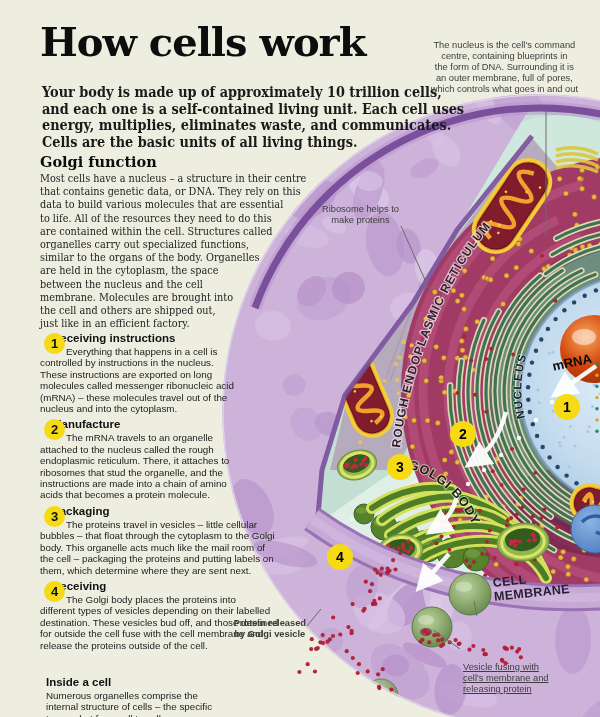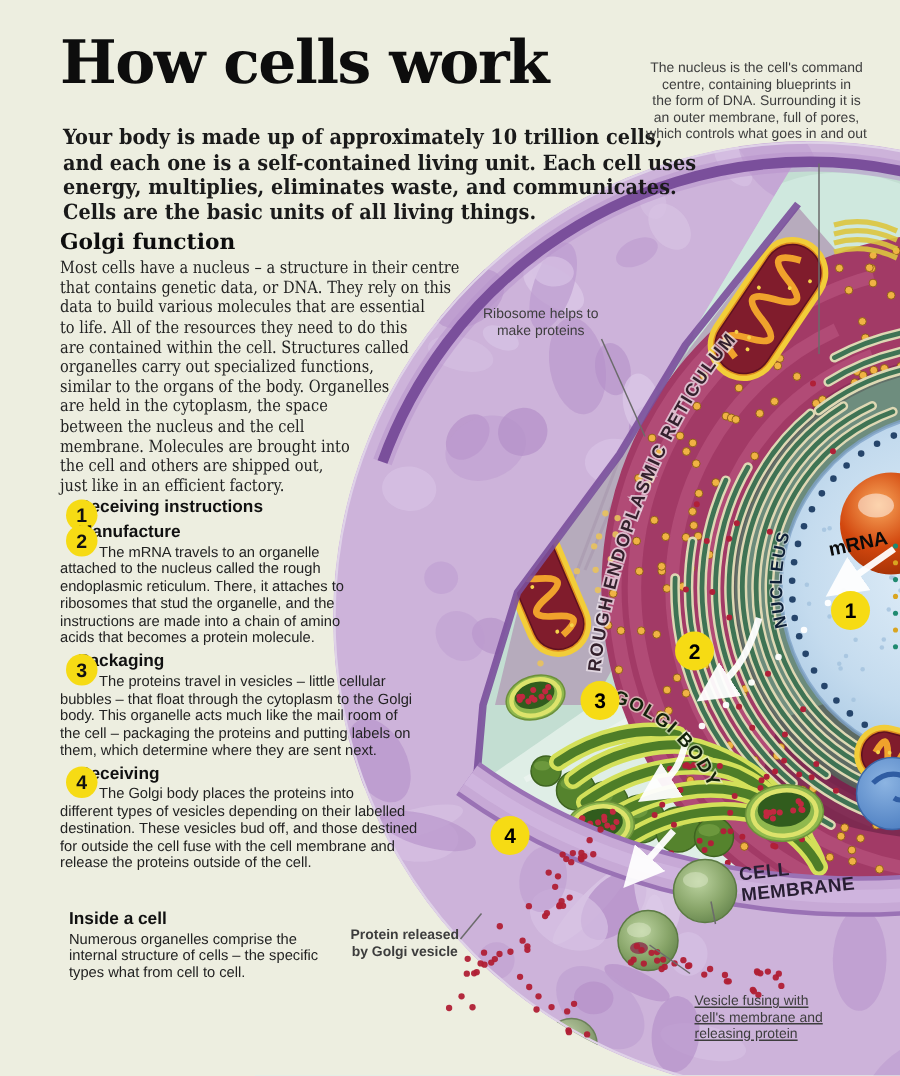--- a/index.html
+++ b/index.html
@@ -826,20 +826,26 @@
 are held in the cytoplasm, the space
 between the nucleus and the cell
 membrane. Molecules are brought into
 the cell and others are shipped out,
 just like in an efficient factory.</div>
 
   <div class="abs steps">
     <div class="step">
       <div class="badge">1</div>
       <div class="step-title">Receiving instructions</div>
+      <div class="step-body">Everything that happens in a cell is
+controlled by instructions in the nucleus.
+These instructions are exported on long
+molecules called messenger ribonucleic acid
+(mRNA) – these molecules travel out of the
+nucleus and into the cytoplasm.</div>
     </div>
     <div class="step">
       <div class="badge">2</div>
       <div class="step-title">Manufacture</div>
       <div class="step-body">The mRNA travels to an organelle
 attached to the nucleus called the rough
 endoplasmic reticulum. There, it attaches to
 ribosomes that stud the organelle, and the
 instructions are made into a chain of amino
 acids that becomes a protein molecule.</div>

